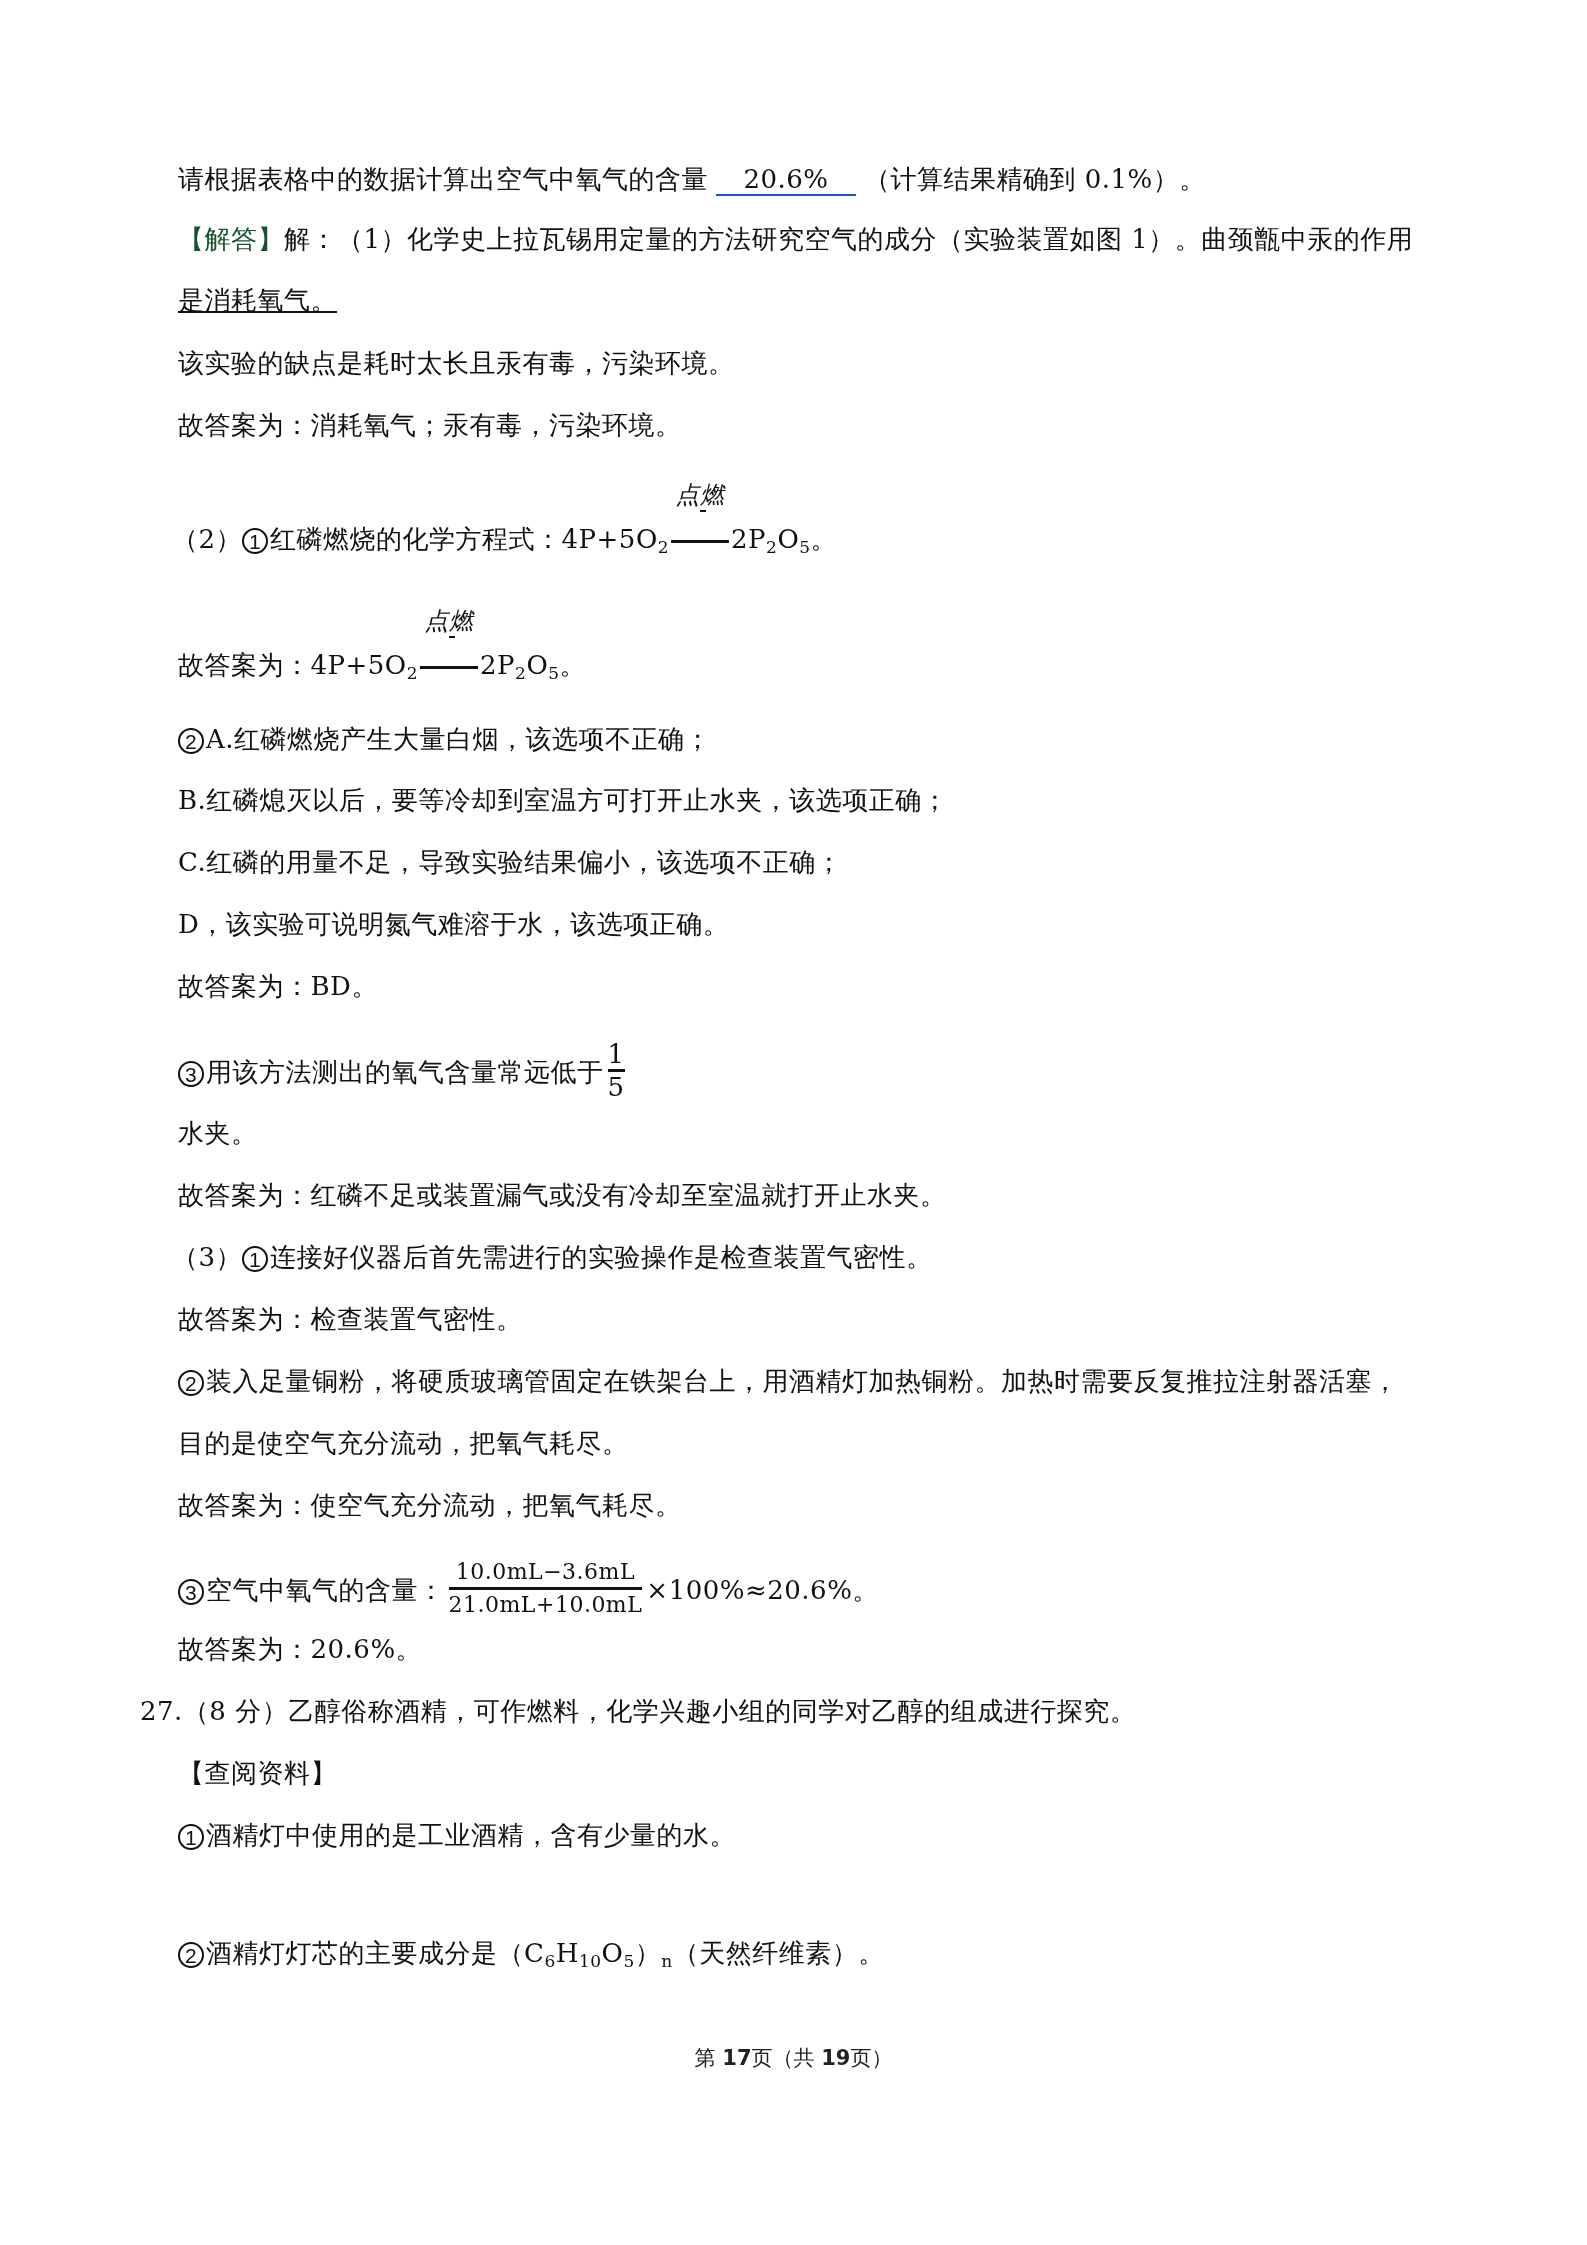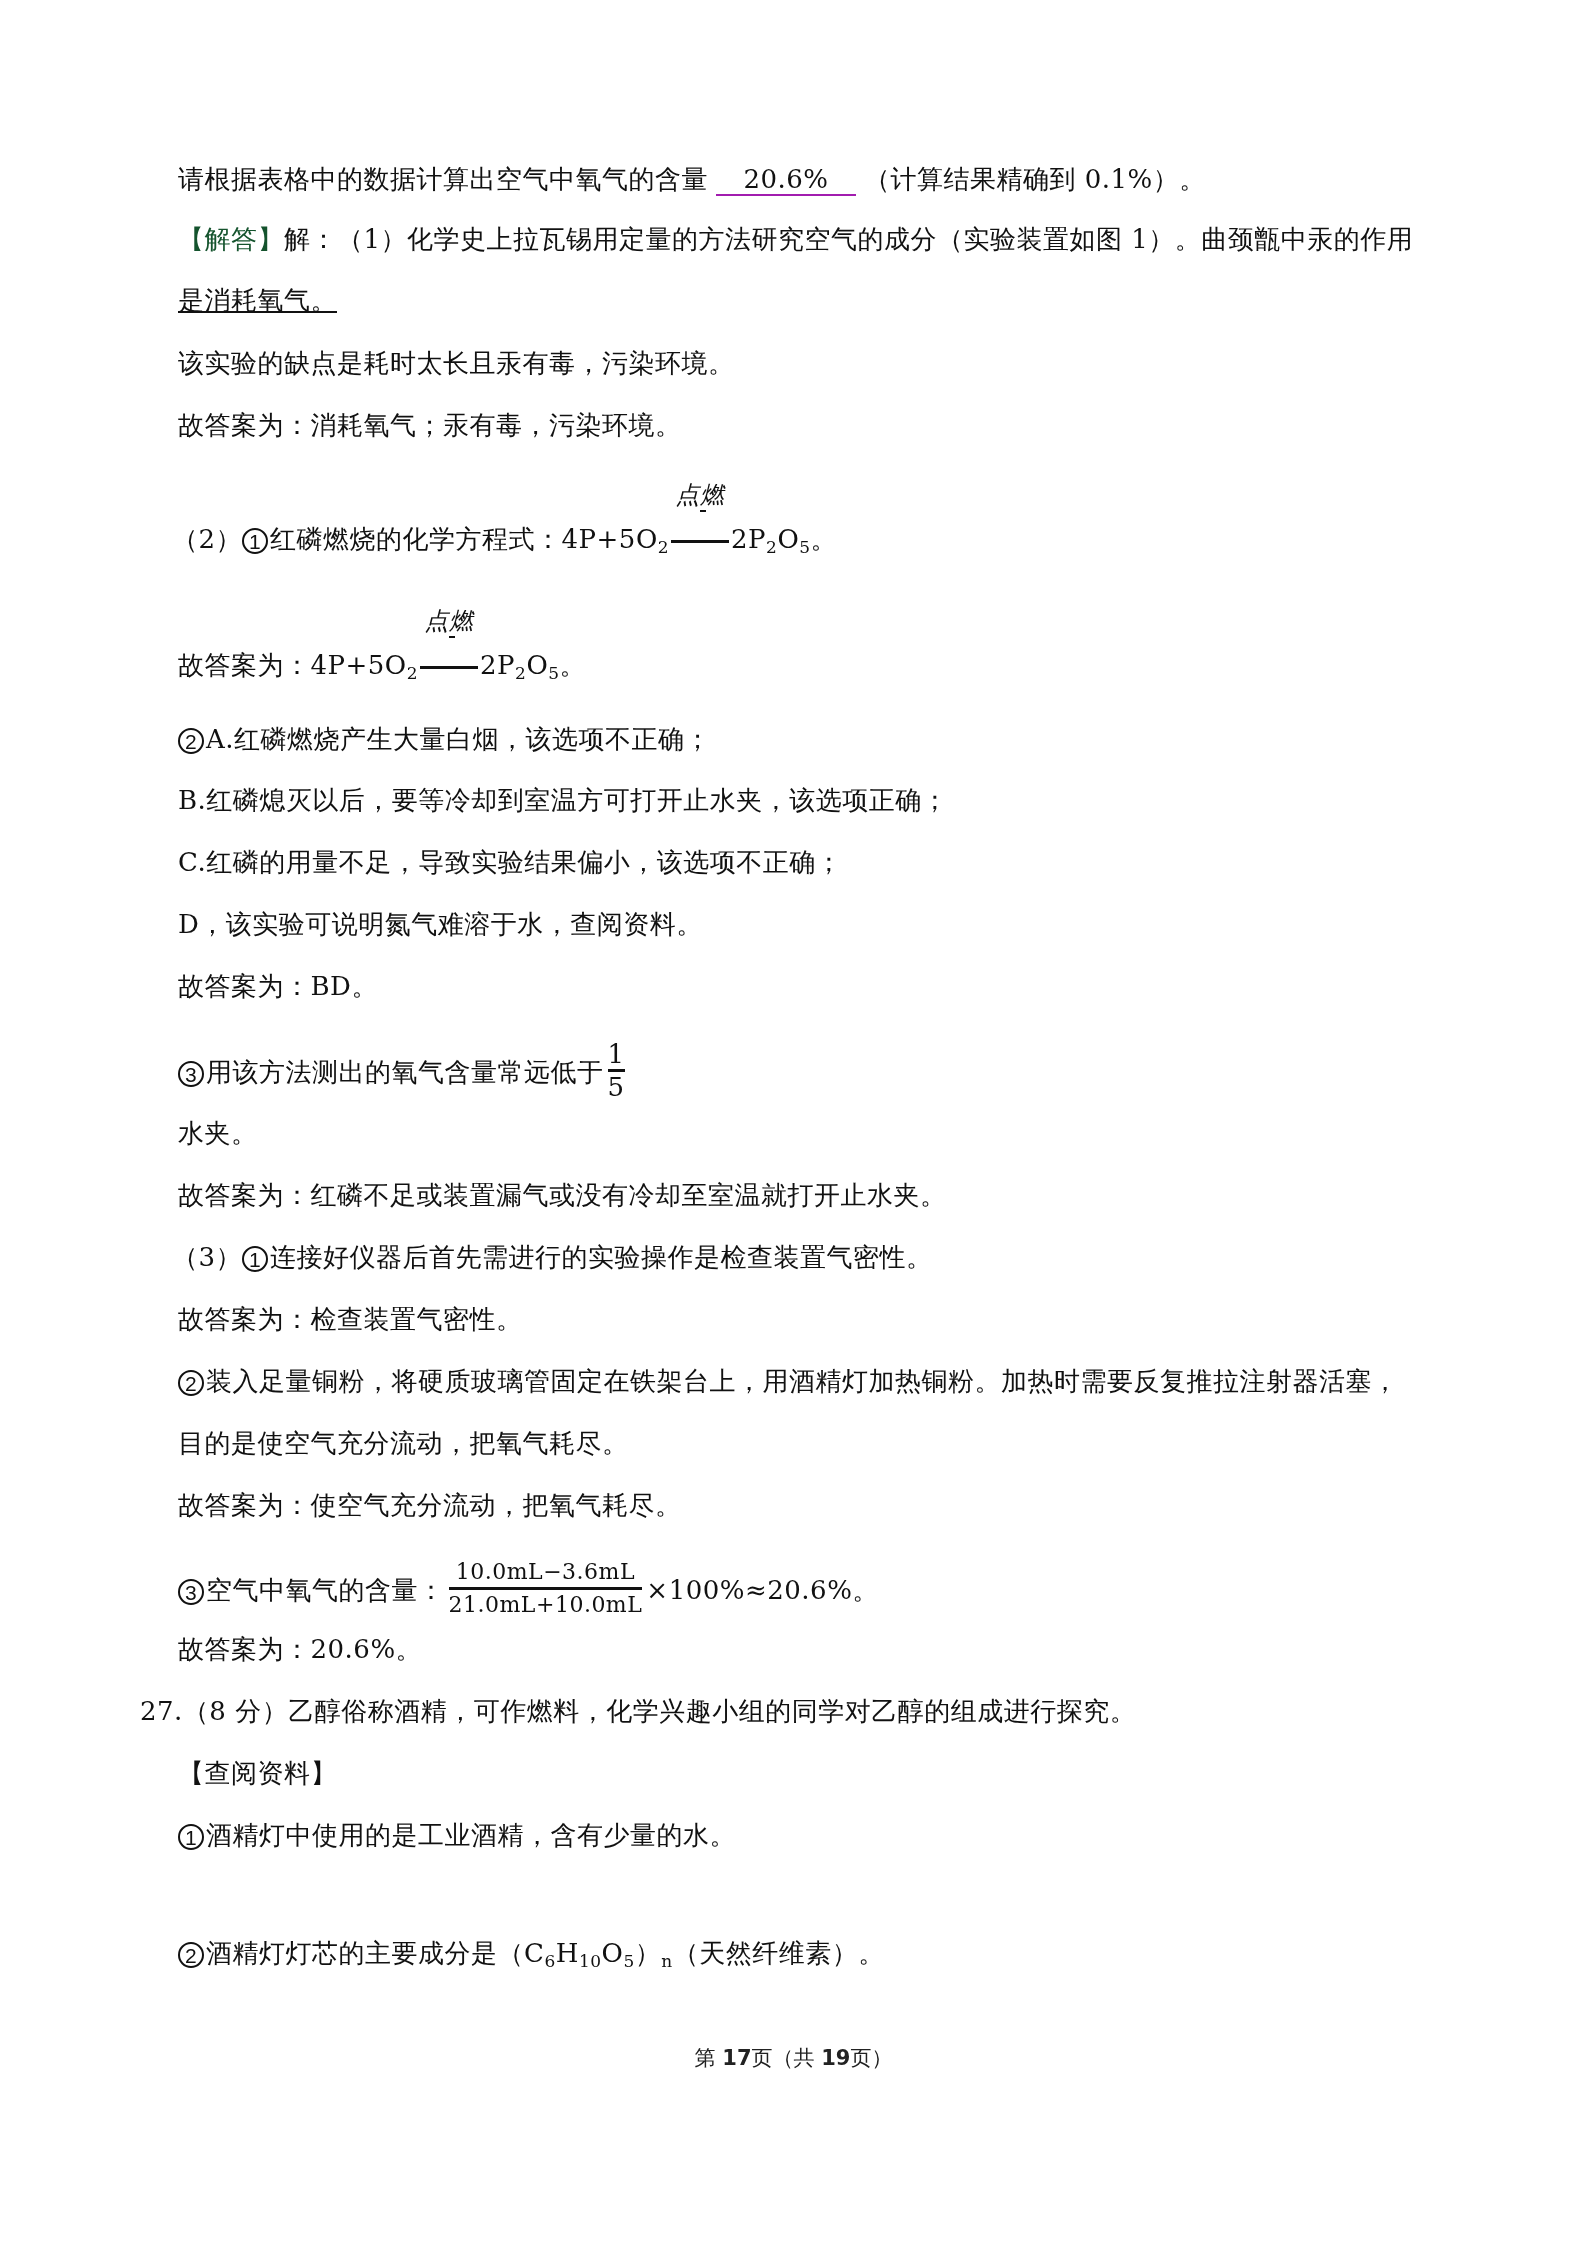--- a/index.html
+++ b/index.html
@@ -9,21 +9,21 @@
       color: #111111;
     }
     .line {
       position: absolute; left: 178px;
       font-size: 26px; line-height: 34px; white-space: nowrap;
       letter-spacing: 0.5px;
     }
     .blue { color: #14532d; }
     .blank {
       display: inline-block; min-width: 128px; text-align: center;
-      border-bottom: 2px solid #a21caf; padding: 0 6px; margin: 0 8px;
+      border-bottom: 2px solid #1d4ed8; padding: 0 6px; margin: 0 8px;
       line-height: 30px;
     }
     .circ {
       display: inline-block; width: 26px; height: 26px; border: 2px solid #111;
       border-radius: 50%; text-align: center; line-height: 26px; font-size: 21px;
       font-family: "Liberation Sans", sans-serif; vertical-align: middle;
       margin-right: 2px; box-sizing: border-box; line-height: 23px;
     }
     sub { font-size: 17px; vertical-align: -5px; line-height: 0; }
     .rxn { display: inline-block; position: relative; vertical-align: baseline; }
@@ -71,21 +71,21 @@
 
 <div class="line" style="top:648px;">
   <span>故答案为：</span><span><span>4P+5O</span><sub>2</sub><span class="rxn"><span class="cond">点燃</span><span class="cond-tick"></span><span class="arrowline"></span></span><span>2P</span><sub>2</sub><span>O</span><sub>5</sub><span>。</span></span>
 </div>
 
 <div class="line" style="top:722px;">
   <span class="circ">2</span><span>A.红磷燃烧产生大量白烟，该选项不正确；</span>
 </div>
 <div class="line" style="top:783px;">B.红磷熄灭以后，要等冷却到室温方可打开止水夹，该选项正确；</div>
 <div class="line" style="top:845px;">C.红磷的用量不足，导致实验结果偏小，该选项不正确；</div>
-<div class="line" style="top:907px;">D，该实验可说明氮气难溶于水，查阅资料。</div>
+<div class="line" style="top:907px;">D，该实验可说明氮气难溶于水，该选项正确。</div>
 <div class="line" style="top:969px;">故答案为：BD。</div>
 
 <div class="line" style="top:1042px;">
   <span class="circ">3</span><span>用该方法测出的氧气含量常远低于</span><span class="frac"><span class="num">1</span><span class="bar"></span><span class="den">5</span></span>
 </div>
 <div class="line" style="top:1116px;">水夹。</div>
 <div class="line" style="top:1178px;">故答案为：红磷不足或装置漏气或没有冷却至室温就打开止水夹。</div>
 
 <div class="line" style="top:1240px; left:172px;">
   <span>（3）</span><span class="circ">1</span><span>连接好仪器后首先需进行的实验操作是检查装置气密性。</span>

